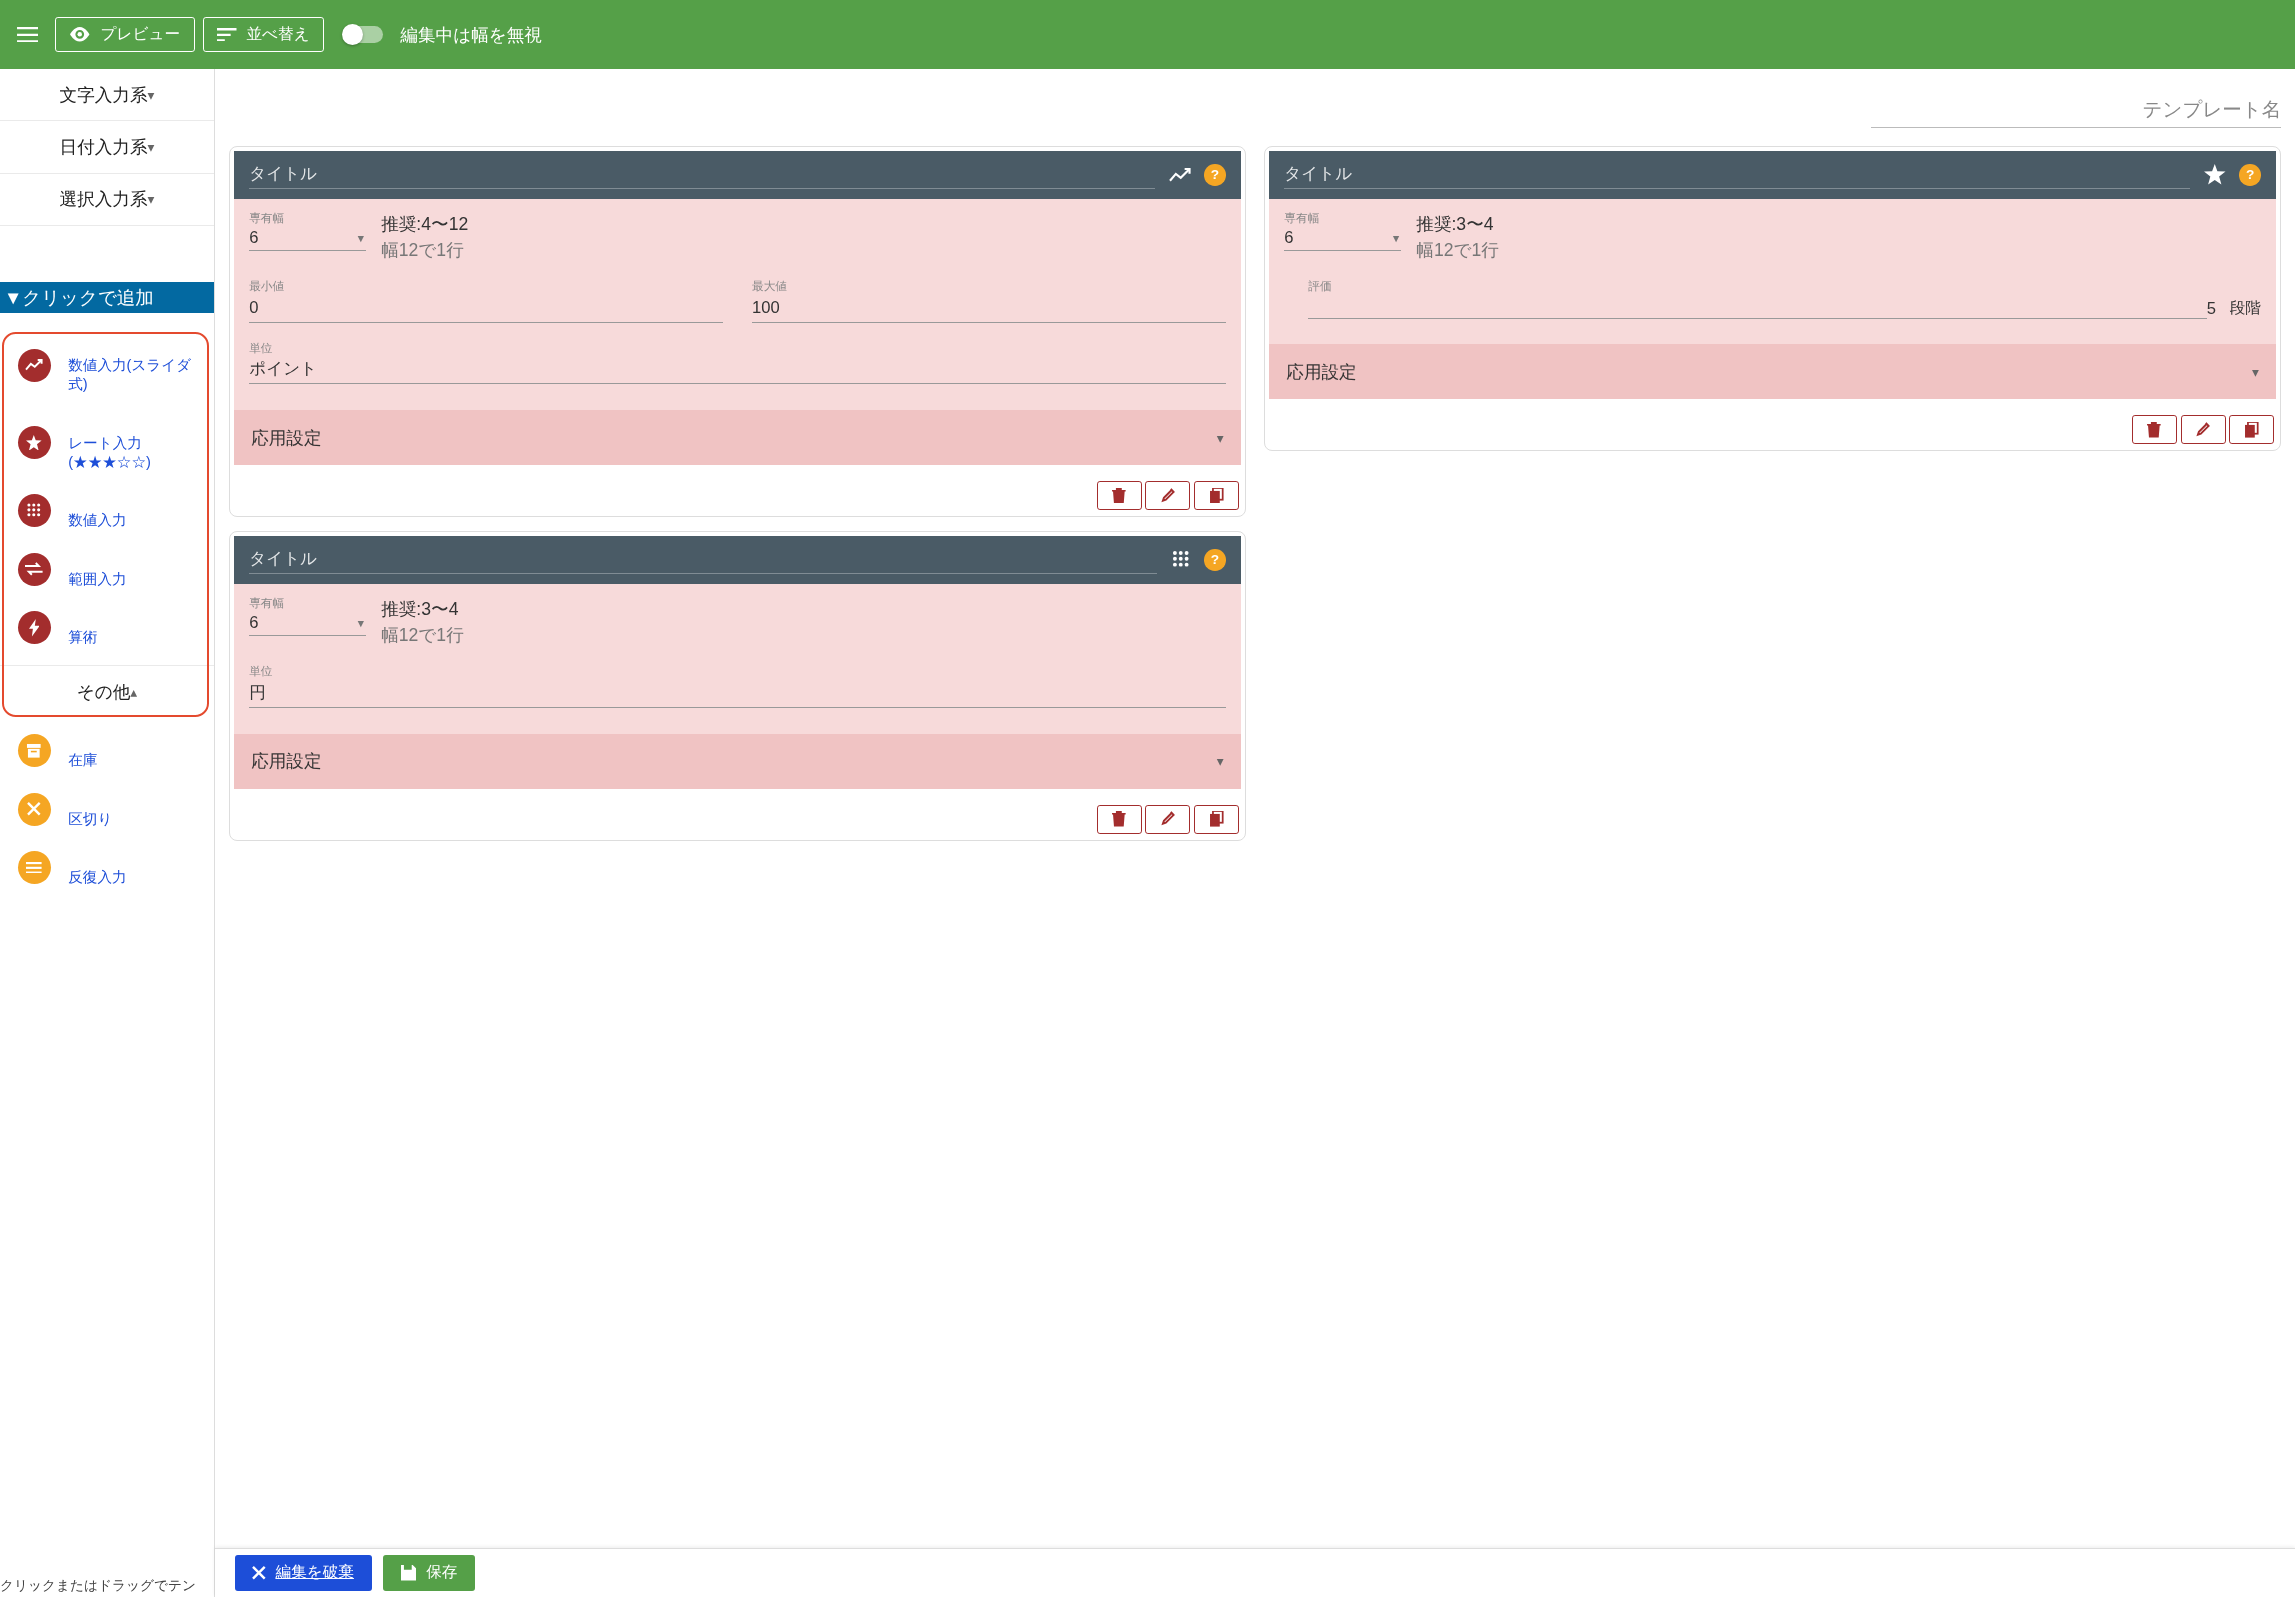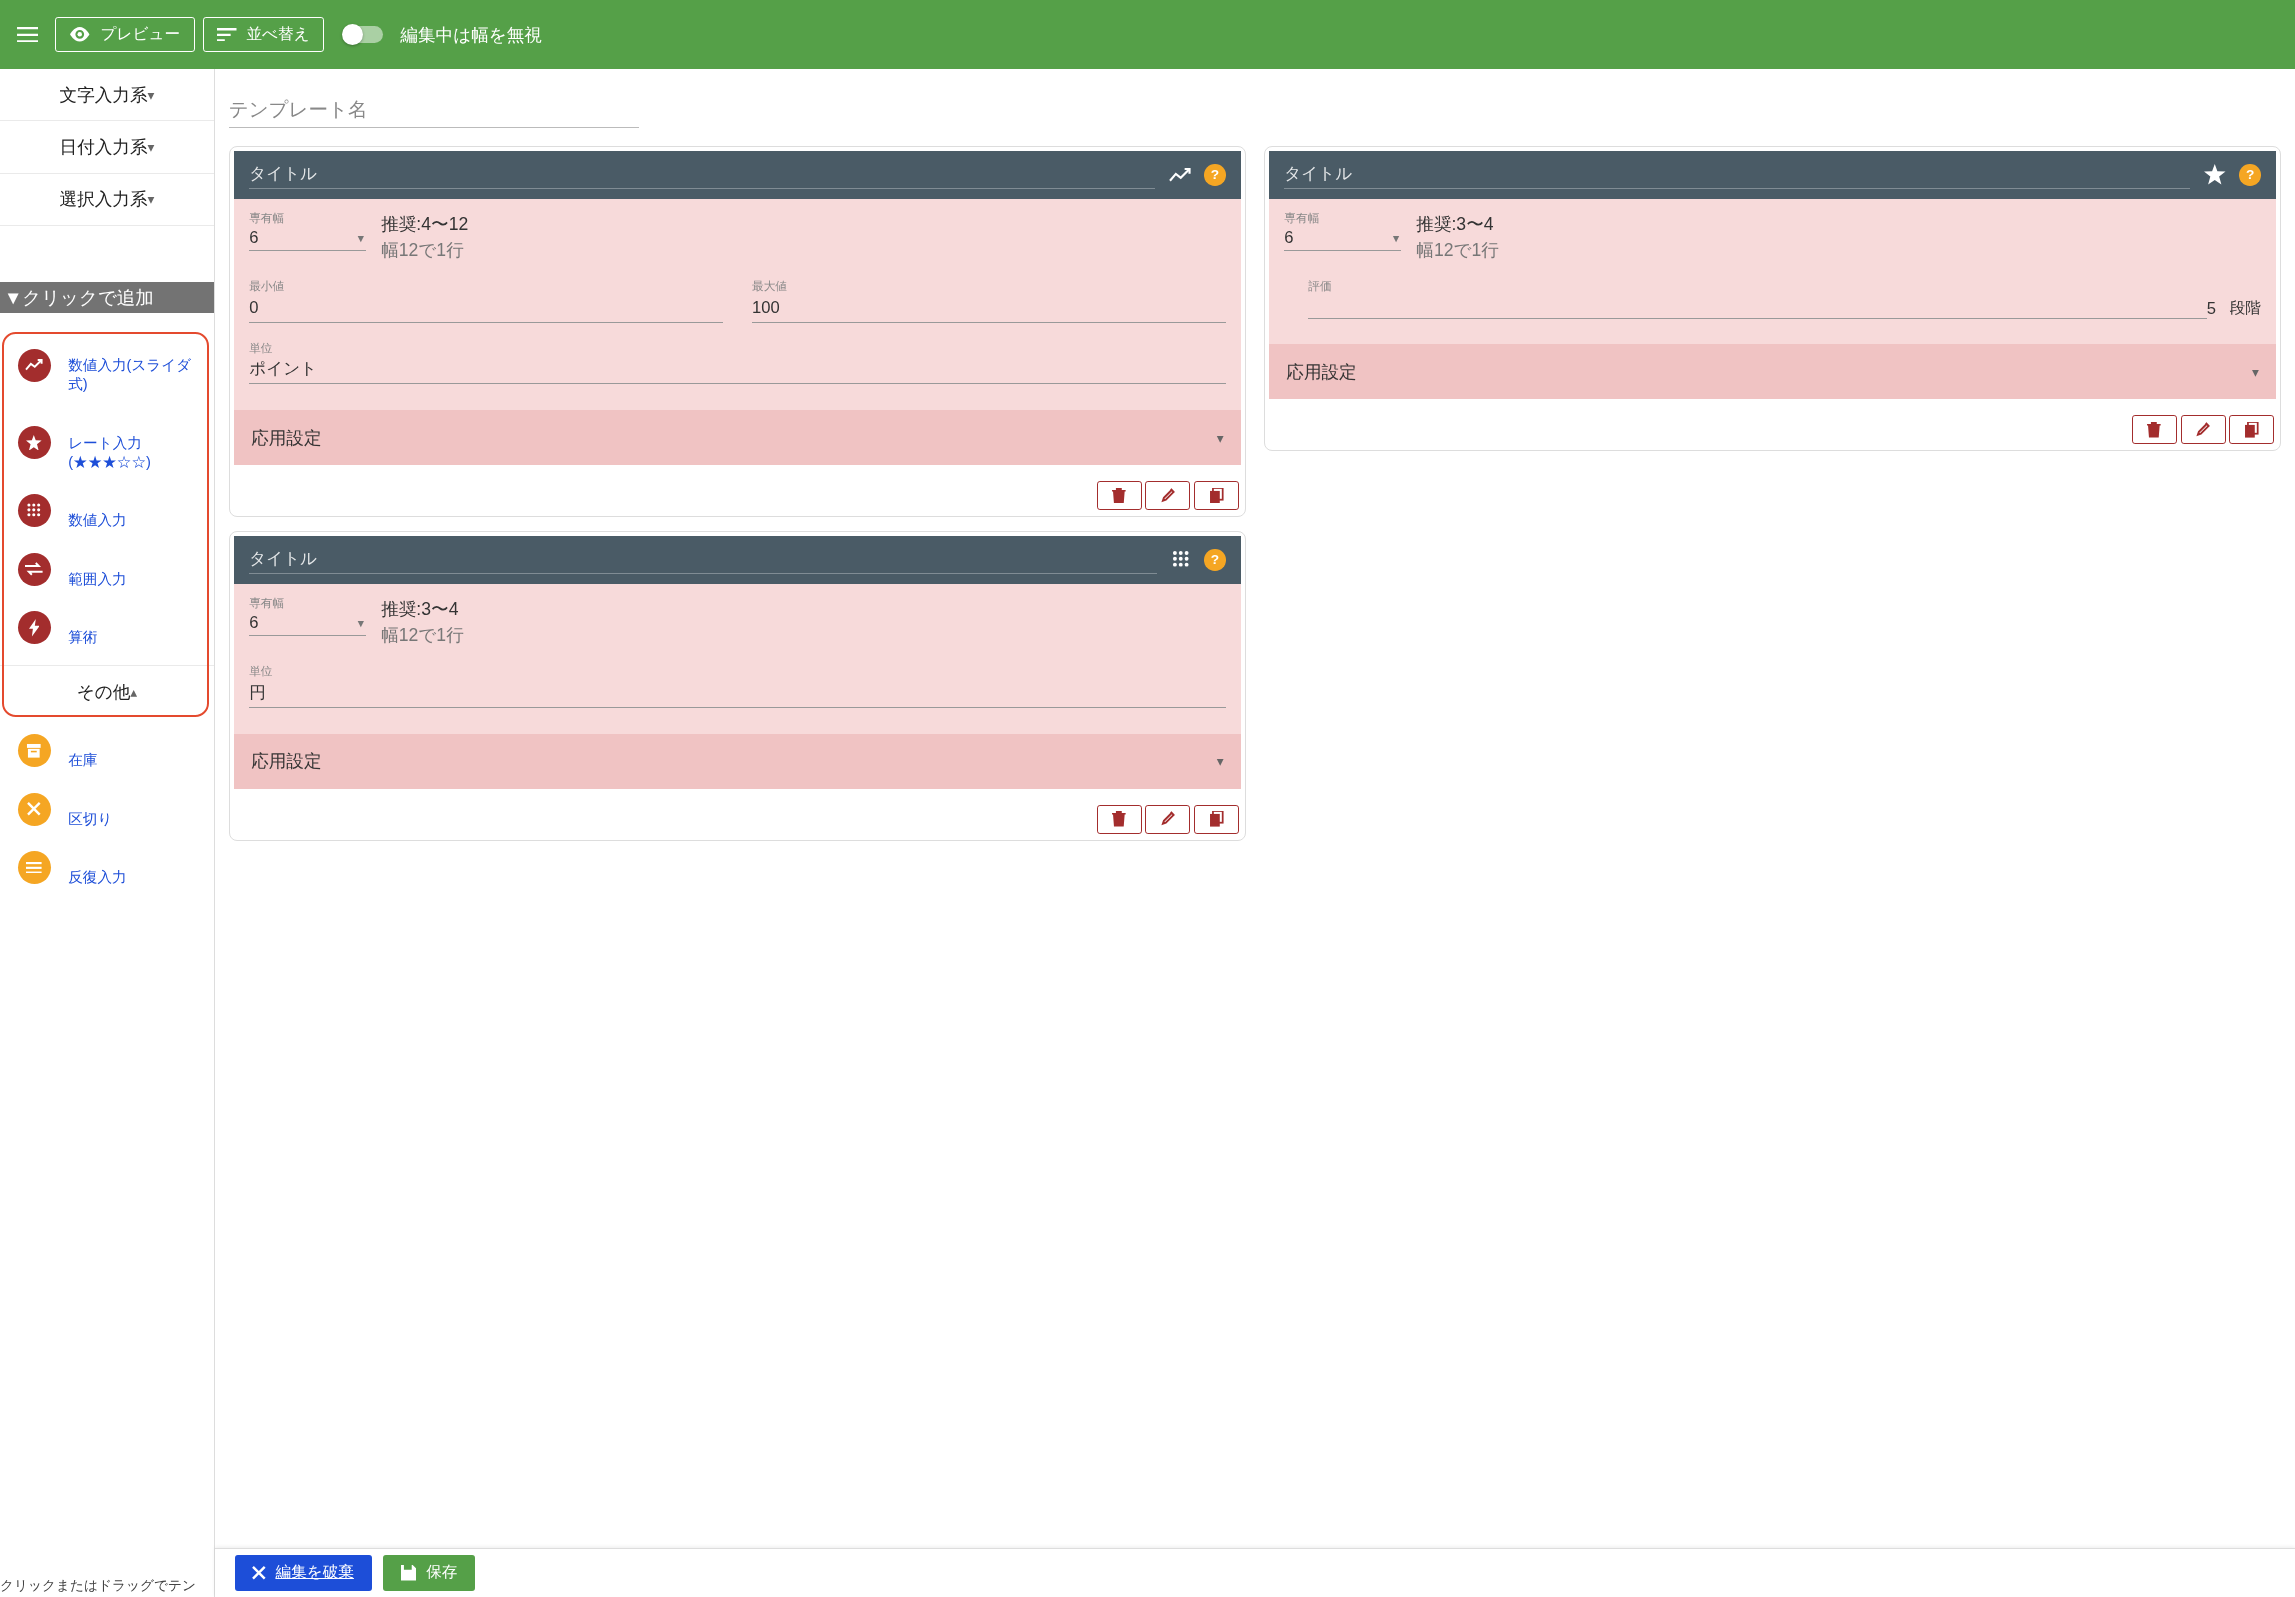--- a/index.html
+++ b/index.html
@@ -22,27 +22,27 @@
 .side-group { border-bottom: 0; }
 .side-group-hd { display: flex; align-items: center; justify-content: center; padding: 13.7px 17.6px; font-size: 17.6px; color: #222; cursor: pointer; }
 .chev { font-size: 13.7px; color: #666; }
 .side-divider { height: 1px; background: #eaeaea; }
 .side-items { padding: 3.9px 0 7.8px 0; }
 .side-item { display: flex; align-items: center; gap: 17.6px; padding: 9.8px 17.6px; cursor: pointer; }
 .side-circ { width: 33px; height: 33px; border-radius: 50%; display: flex; align-items: center; justify-content: center; color: #fff; flex-shrink: 0; }
 .circ-red { background: #a32d2d; }
 .circ-orange { background: #f5a623; }
 .side-item-label { font-size: 14.6px; color: #1d4ed8; line-height: 1.3; margin-top: 20px; }
-.callout { position: absolute; top: 213px; left: 0; width: 235px; color: #fff; background: #737373; font-size: 18.5px; font-weight: 500; padding: 2.9px 3.9px; z-index: 5; }
+.callout { position: absolute; top: 213px; left: 0; width: 235px; color: #fff; background: #0369a1; font-size: 18.5px; font-weight: 500; padding: 2.9px 3.9px; z-index: 5; }
 .callout-box { position: absolute; top: 263px; left: 2px; width: 207px; height: 385px; border: 2.9px solid #e44a2e; border-radius: 13.7px; pointer-events: none; z-index: 4; }
 .side-footer { margin-top: auto; padding: 5.9px 3.9px 2px 0; font-size: 13.7px; color: #444; line-height: 1.4; }
 
 
 .main { flex: 1; padding: 23.4px 13.7px 0 13.7px; overflow-y: auto; background: #fff; position: relative; }
-.template-name { text-align: left; margin-bottom: 17.6px; }
+.template-name { text-align: right; margin-bottom: 17.6px; }
 .template-name .tn-inner { display: inline-block; min-width: 410px; border-bottom: 1px solid #bbb; padding: 3.9px 0; font-size: 19.5px; color: #888; }
 
 .cards-row { display: flex; gap: 17.6px; }
 .col { flex: 1; display: flex; flex-direction: column; }
 .card-wrap { border: 1px solid #ddd; border-radius: 8px; padding: 3.9px; margin-bottom: 13.7px; }
 .card-hdr { background: #4a5b66; color: #fff; display: flex; align-items: center; padding: 9.8px 15.6px; }
 .card-title-input { flex: 1; background: transparent; border: none; border-bottom: 1px solid rgba(255,255,255,0.3); color: #fff; font-size: 16.6px; padding: 3.9px 0; outline: none; }
 .card-title-input::placeholder { color: rgba(255,255,255,0.85); }
 .card-hdr-icon { margin-left: 13.7px; color: #fff; }
 .help-badge { width: 21.5px; height: 21.5px; border-radius: 50%; background: #f5a623; color: #fff; display: flex; align-items: center; justify-content: center; font-size: 13.7px; font-weight: bold; margin-left: 13.7px; cursor: pointer; }

